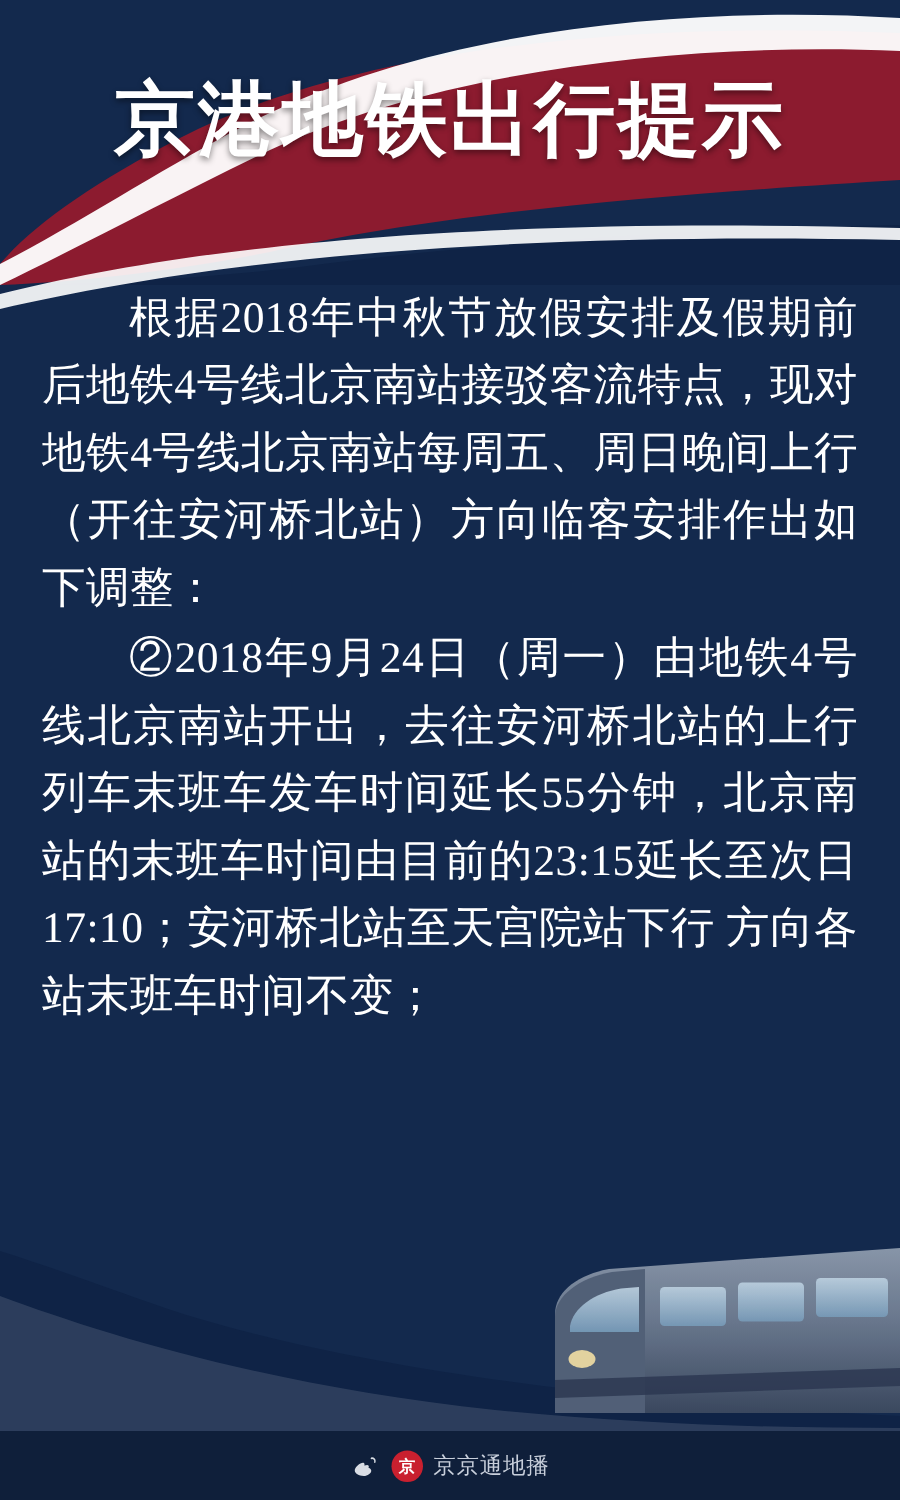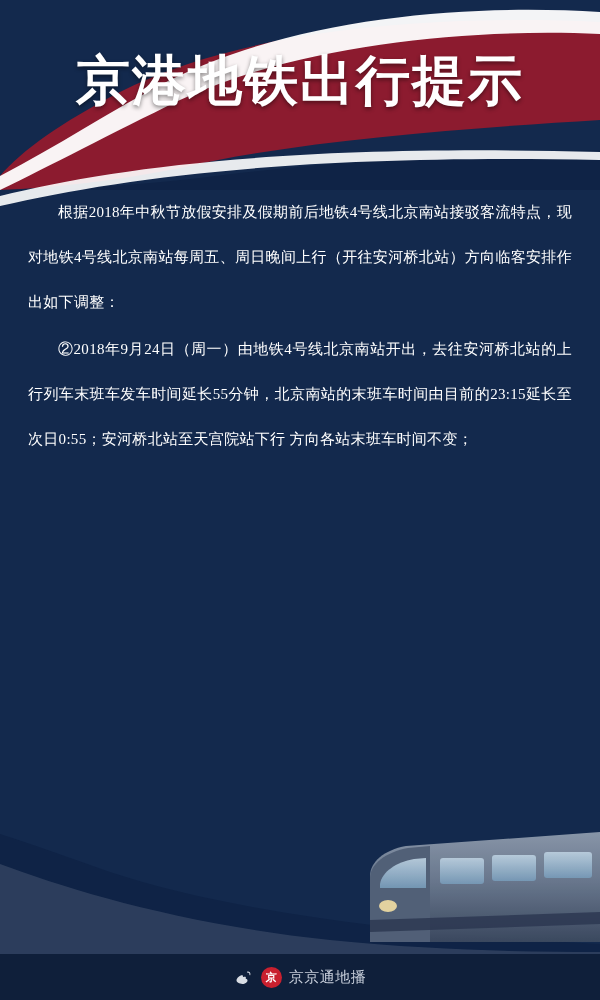--- a/index.html
+++ b/index.html
@@ -64,21 +64,21 @@
     position: absolute;
     left: 0;
     top: 190px;
     width: 600px;
     padding: 0 28px;
     box-sizing: border-box;
     z-index: 4;
   }
   .para {
     color: #ffffff;
-    font-size: 15px;
+    font-size: 29px;
     line-height: 45px;
     text-indent: 2em;
     margin: 0 0 2px 0;
     letter-spacing: 0.3px;
     text-align: justify;
   }
   
   .wave {
     position: absolute;
     pointer-events: none;
@@ -149,21 +149,21 @@
       <div class="title">京港地铁出行提示</div>
     </div>
   </div>
 
   <svg class="wave" style="left:0; top:130px; width:600px; height:80px; z-index:3;" viewBox="0 0 600 80" preserveAspectRatio="none">
     <path d="M0,66 C120,36 300,14 600,22 L600,30 C310,24 130,46 0,76 Z" fill="#ffffff" opacity="0.9"></path>
   </svg>
 
   <div class="content">
     <p class="para">根据2018年中秋节放假安排及假期前后地铁4号线北京南站接驳客流特点，现对地铁4号线北京南站每周五、周日晚间上行（开往安河桥北站）方向临客安排作出如下调整：</p>
-    <p class="para">②2018年9月24日（周一）由地铁4号线北京南站开出，去往安河桥北站的上行列车末班车发车时间延长55分钟，北京南站的末班车时间由目前的23:15延长至次日0:55；安河桥北站至天宫院站下行  方向各站末班车时间不变；</p>
+    <p class="para">②2018年9月24日（周一）由地铁4号线北京南站开出，去往安河桥北站的上行列车末班车发车时间延长55分钟，北京南站的末班车时间由目前的23:15延长至次日17:10；安河桥北站至天宫院站下行  方向各站末班车时间不变；</p>
   </div>
 
   <svg class="wave" style="left:0; bottom:46px; width:600px; height:160px; z-index:1;" viewBox="0 0 600 160" preserveAspectRatio="none">
     <path d="M0,160 L600,160 L600,150 C420,142 230,118 110,78 C70,64 32,50 0,40 Z" fill="#0f2346"></path>
     <path d="M0,70 C70,96 180,130 330,146 C430,156 520,158 600,158 L600,160 L0,160 Z" fill="#ffffff" opacity="0.12"></path>
   </svg>
 
   <svg class="train" viewBox="0 0 260 120">
     <defs>
       <linearGradient id="trainBody" x1="0" y1="0" x2="0" y2="1">

